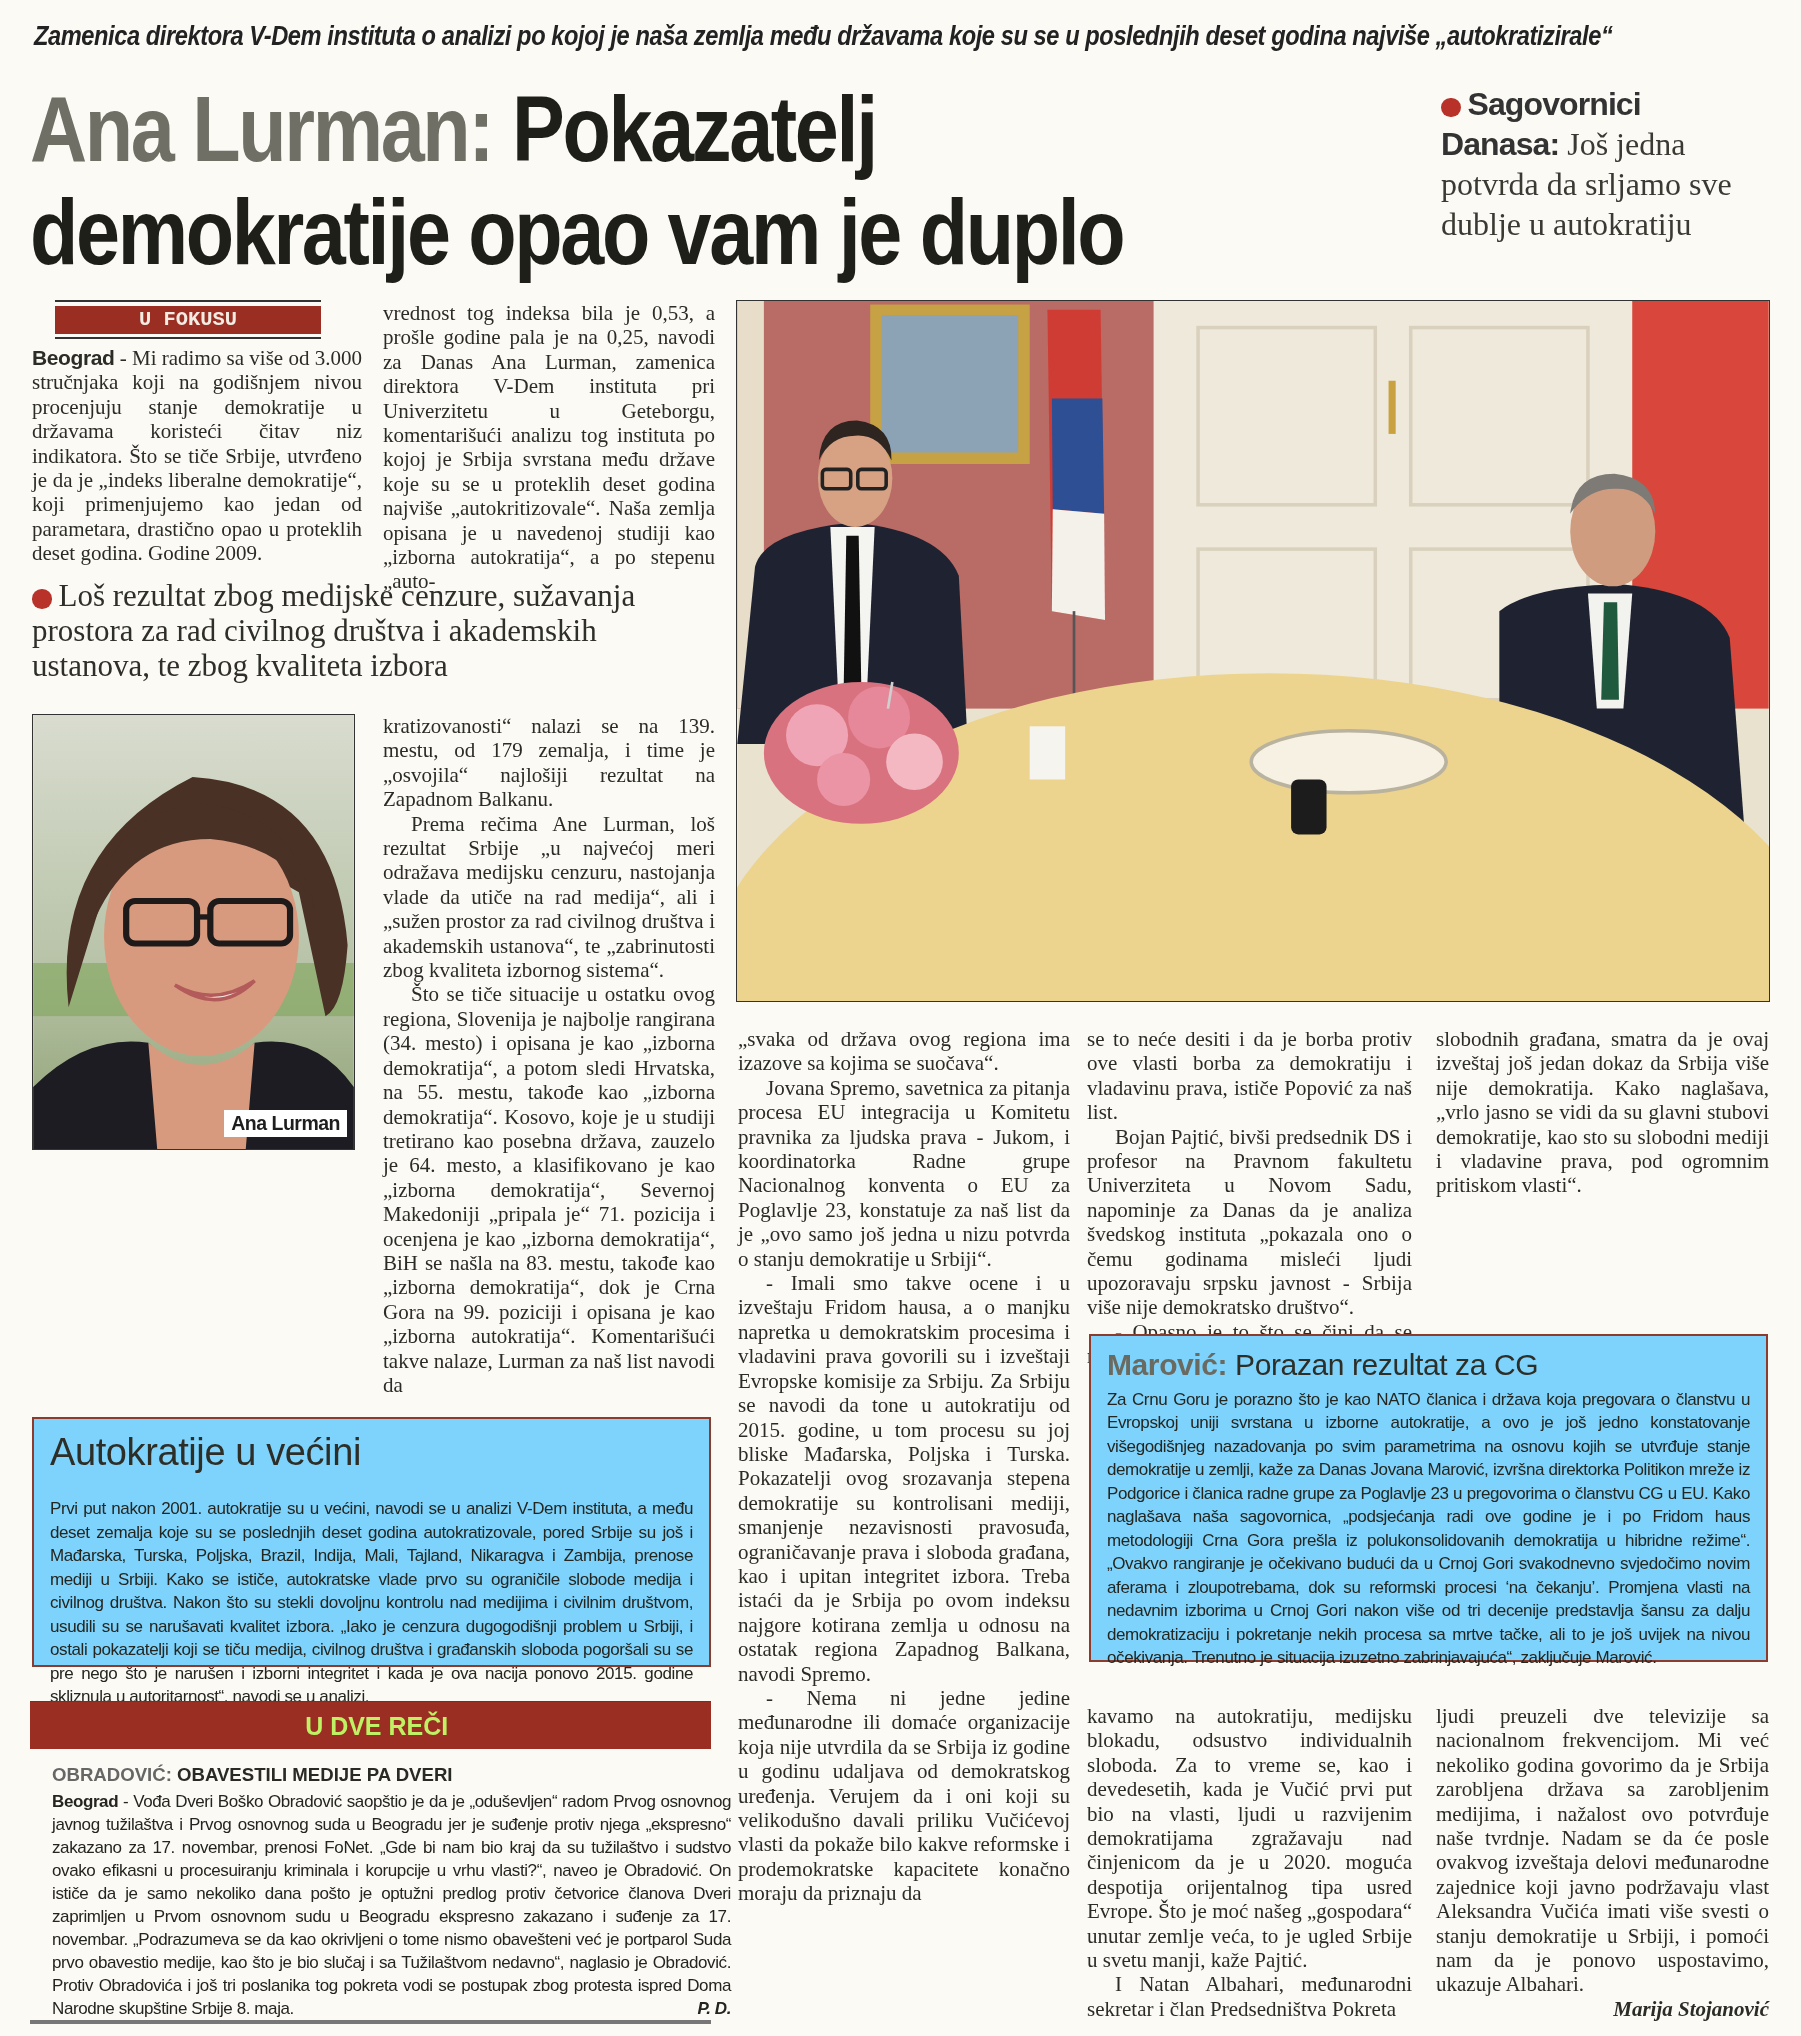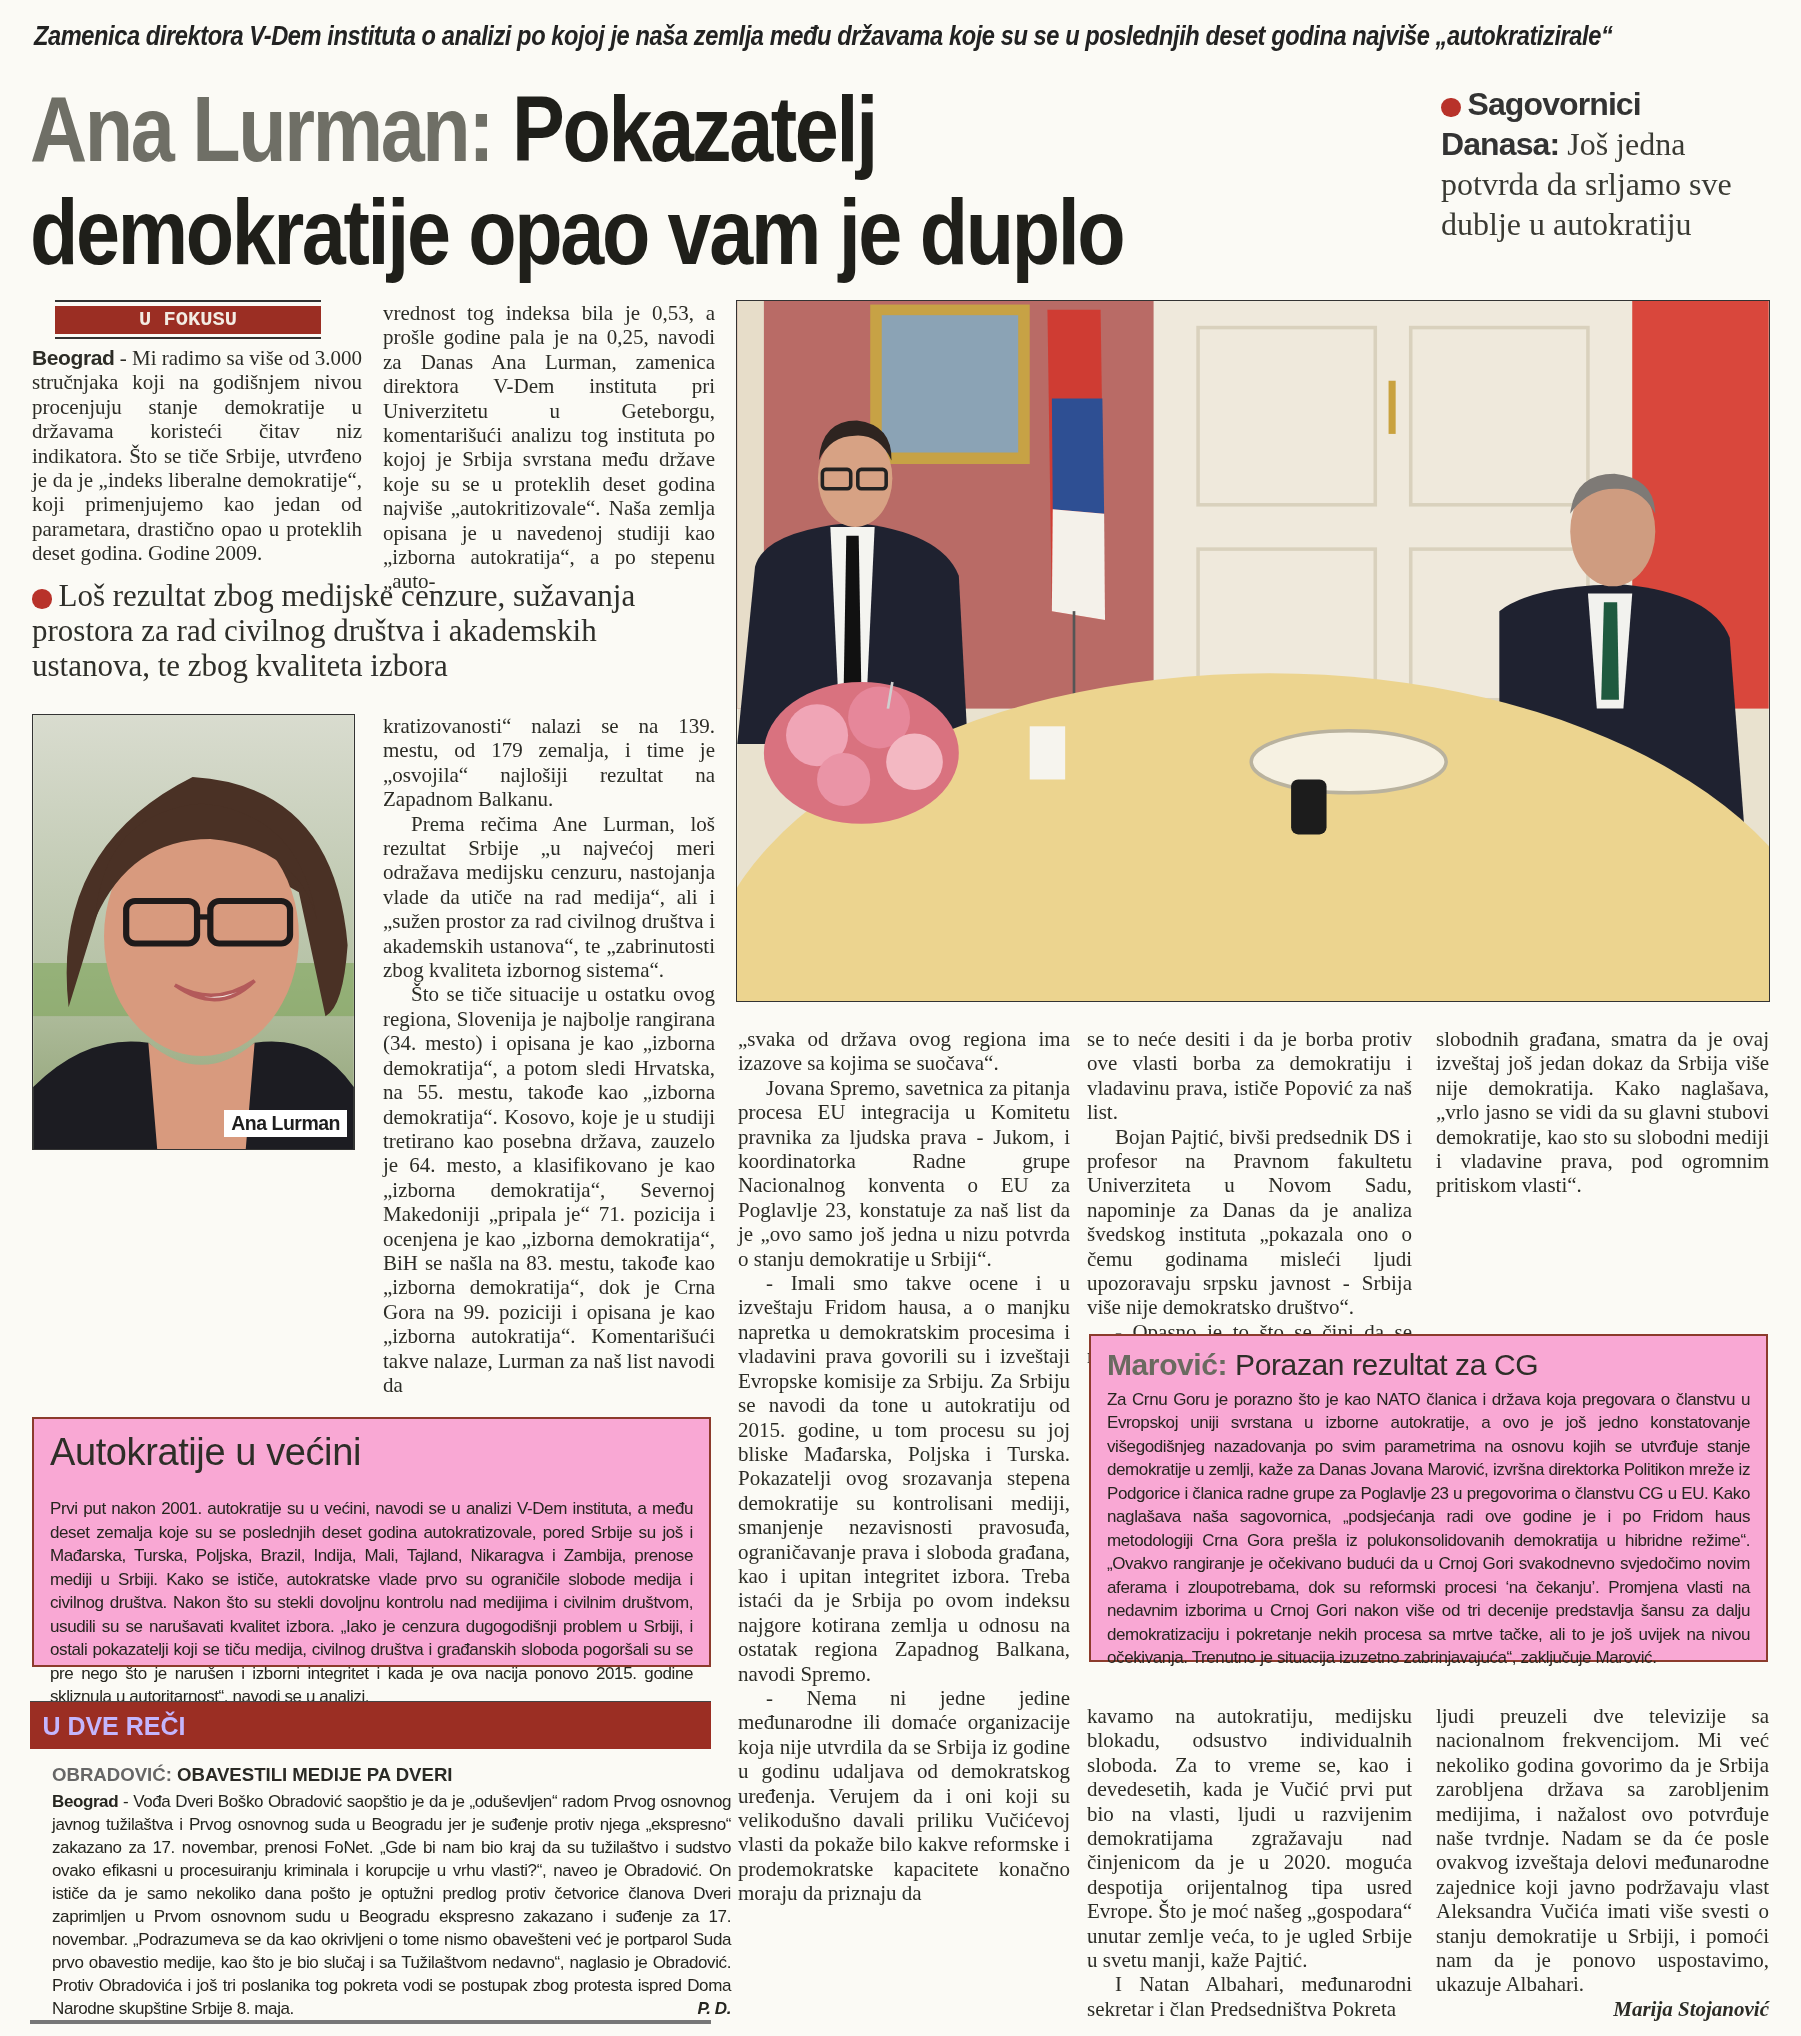--- a/index.html
+++ b/index.html
@@ -50,33 +50,34 @@
   }
   .photo {
     border:1.8px solid #333; overflow:hidden;
   }
   .caption {
     position:absolute; background:#fff; color:#1e1e1e;
     font-family:"Liberation Sans", sans-serif; font-weight:bold; letter-spacing:-0.5px;
     padding:1.8px 7px;
   }
   .box {
-    background:#f9a8d4; border:2.7px solid #8c3b2c;
+    background:#7dd3fc; border:2.7px solid #8c3b2c;
   }
   .box h2 {
     margin:0; font-family:"Liberation Sans", sans-serif; font-weight:normal; color:#2e2e28;
     letter-spacing:-0.4px;
   }
   .box .body {
     font-family:"Liberation Sans", sans-serif; font-size:17px; line-height:23.5px; color:#25251f;
     text-align:justify; letter-spacing:-0.4px;
   }
   .bar-red {
-    background:#9b2e23; color:#c4b5fd; font-family:"Liberation Sans", sans-serif; font-weight:bold;
+    background:#9b2e23; color:#bef264; font-family:"Liberation Sans", sans-serif; font-weight:bold;
     border-top:1.8px solid #444;
+    text-align:center;
   }
   .brief-title { font-family:"Liberation Sans", sans-serif; font-weight:bold; font-size:18.6px; }
   .brief-title .grey { color:#666; }
   .brief-body {
     font-family:"Liberation Sans", sans-serif; font-size:17px; line-height:23px; text-align:justify;
     letter-spacing:-0.4px; color:#25251f;
   }
   .byline { font-style:italic; font-weight:bold; text-align:right; }
   svg { display:block; }
 </style>

